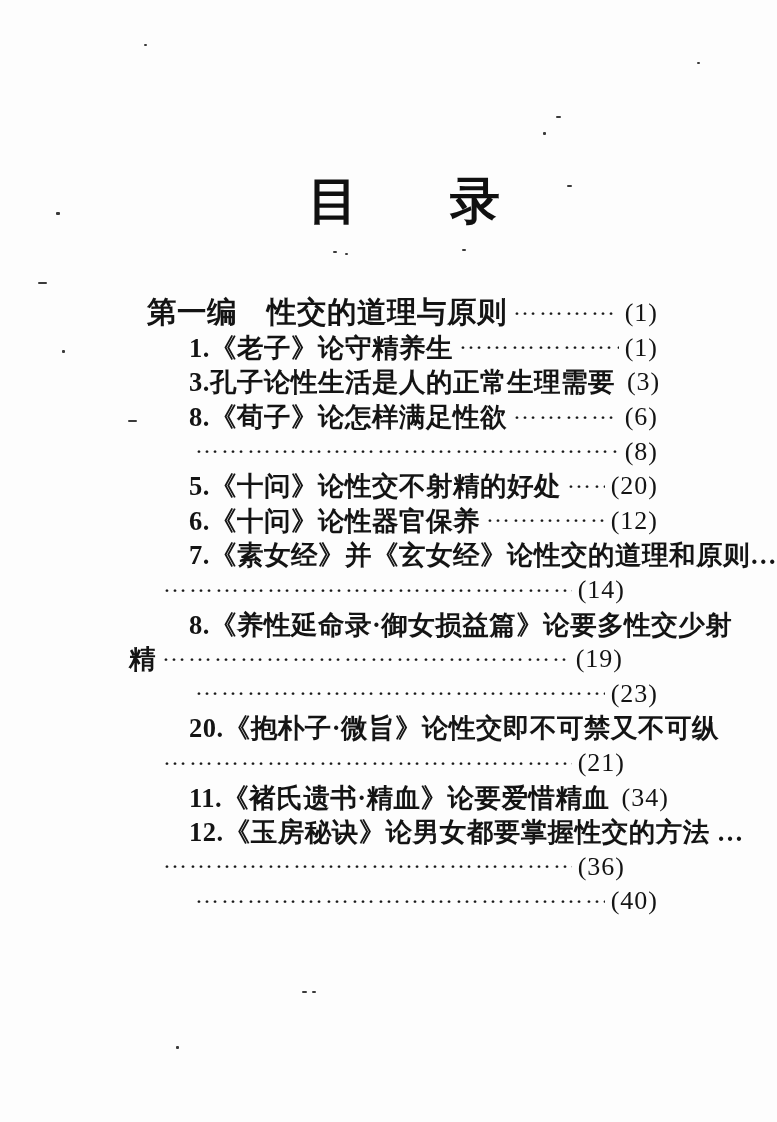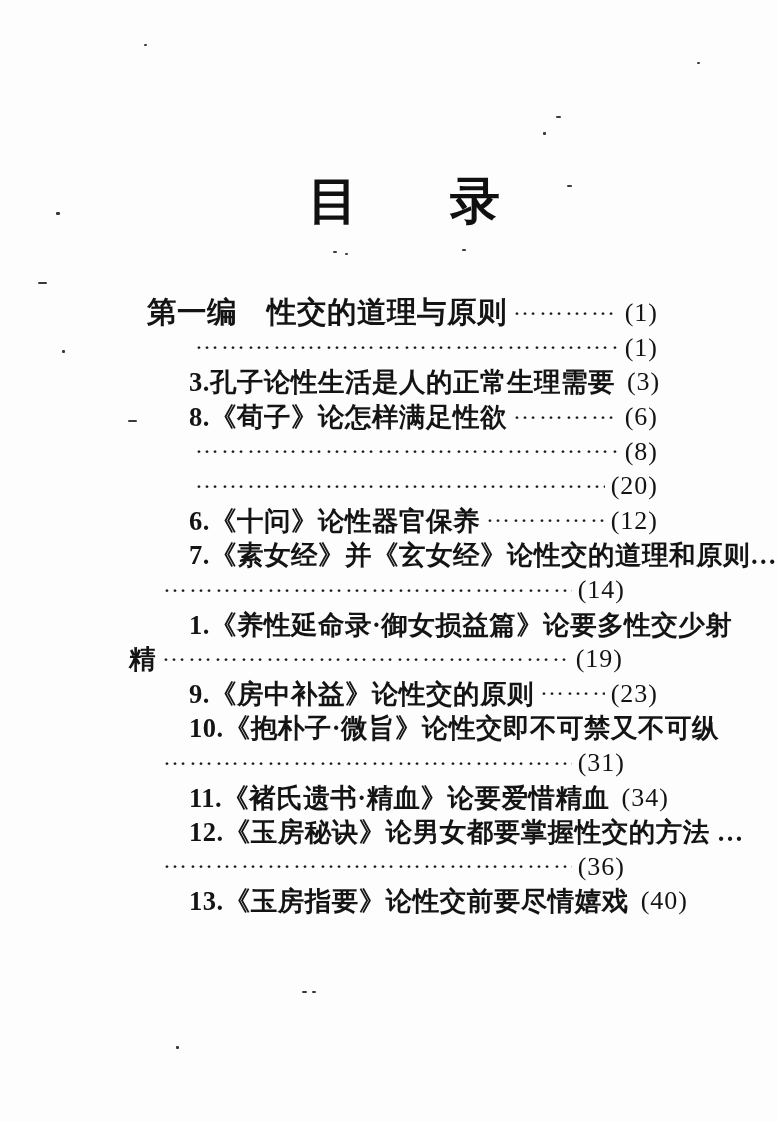--- a/index.html
+++ b/index.html
@@ -84,90 +84,90 @@
     <span>录</span>
   </div>
 
   <div class="toc">
       <div class="row section">
         <span class="txt">第一编　性交的道理与原则</span>
         <span class="leader">……………………………………………………………………………………</span>
         <span class="page-num">(1)</span>
       </div>
       <div class="row entry">
+        <span class="txt">1.《老子》论守精养生</span>
         <span class="leader">……………………………………………………………………………………</span>
         <span class="page-num">(1)</span>
       </div>
       <div class="row entry">
         <span class="txt">3.孔子论性生活是人的正常生理需要</span>
         <span class="leader">……………………………………………………………………………………</span>
         <span class="page-num">(3)</span>
       </div>
       <div class="row entry">
         <span class="txt">8.《荀子》论怎样满足性欲</span>
         <span class="leader">……………………………………………………………………………………</span>
         <span class="page-num">(6)</span>
       </div>
       <div class="row entry">
         <span class="leader">……………………………………………………………………………………</span>
         <span class="page-num">(8)</span>
       </div>
       <div class="row entry">
+        <span class="txt">5.《十问》论性交不射精的好处</span>
         <span class="leader">……………………………………………………………………………………</span>
         <span class="page-num">(20)</span>
       </div>
       <div class="row entry">
         <span class="txt">6.《十问》论性器官保养</span>
         <span class="leader">……………………………………………………………………………………</span>
         <span class="page-num">(12)</span>
       </div>
       <div class="row entry">
         <span class="txt">7.《素女经》并《玄女经》论性交的道理和原则…</span>
       </div>
       <div class="row continuation">
         <span class="txt"></span>
         <span class="leader">……………………………………………………………………………………</span>
         <span class="page-num">(14)</span>
       </div>
       <div class="row entry">
-        <span class="txt">1.《养性延命录·御女损益篇》论要多性交少射</span>
+        <span class="txt">8.《养性延命录·御女损益篇》论要多性交少射</span>
       </div>
       <div class="row hanging">
         <span class="txt">精</span>
         <span class="leader">……………………………………………………………………………………</span>
         <span class="page-num">(19)</span>
       </div>
       <div class="row entry">
-        <span class="txt">9.《房中补益》论性交的原则</span>
         <span class="leader">……………………………………………………………………………………</span>
         <span class="page-num">(23)</span>
       </div>
       <div class="row entry">
-        <span class="txt">10.《抱朴子·微旨》论性交即不可禁又不可纵</span>
+        <span class="txt">20.《抱朴子·微旨》论性交即不可禁又不可纵</span>
       </div>
       <div class="row continuation">
         <span class="txt"></span>
         <span class="leader">……………………………………………………………………………………</span>
-        <span class="page-num">(31)</span>
+        <span class="page-num">(21)</span>
       </div>
       <div class="row entry">
         <span class="txt">11.《褚氏遗书·精血》论要爱惜精血</span>
         <span class="leader">……………………………………………………………………………………</span>
         <span class="page-num">(34)</span>
       </div>
       <div class="row entry">
         <span class="txt">12.《玉房秘诀》论男女都要掌握性交的方法 …</span>
       </div>
       <div class="row continuation">
         <span class="txt"></span>
         <span class="leader">……………………………………………………………………………………</span>
         <span class="page-num">(36)</span>
       </div>
       <div class="row entry">
-        <span class="txt">13.《玉房指要》论性交前要尽情嬉戏</span>
         <span class="leader">……………………………………………………………………………………</span>
         <span class="page-num">(40)</span>
       </div>
     </div>
 
   <div>
     <i class="speck" style="left:144px;top:44px;width:3px;height:2px;"></i>
     <i class="speck" style="left:56px;top:212px;width:4px;height:3px;"></i>
     <i class="speck" style="left:38px;top:282px;width:9px;height:2px;"></i>
     <i class="speck" style="left:62px;top:350px;width:3px;height:3px;"></i>

